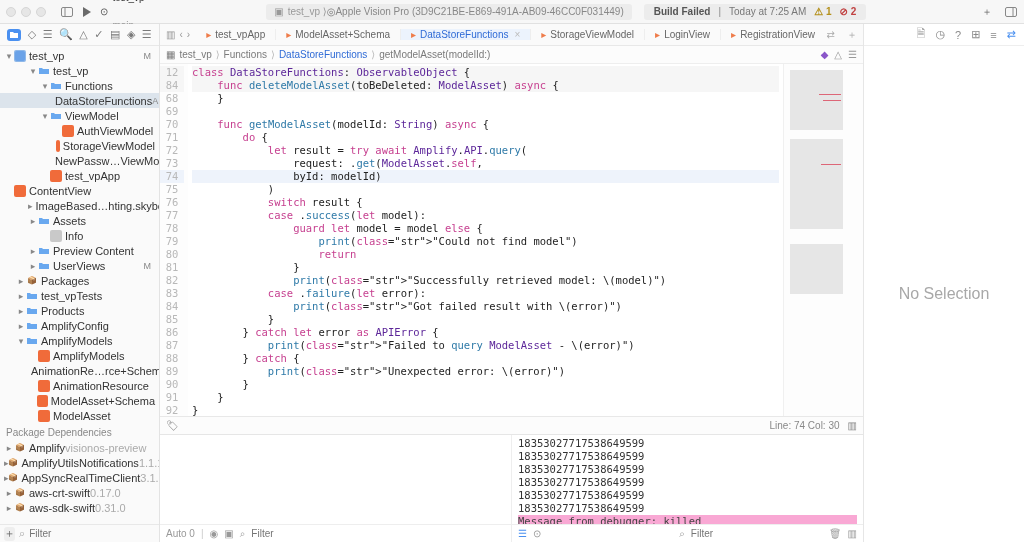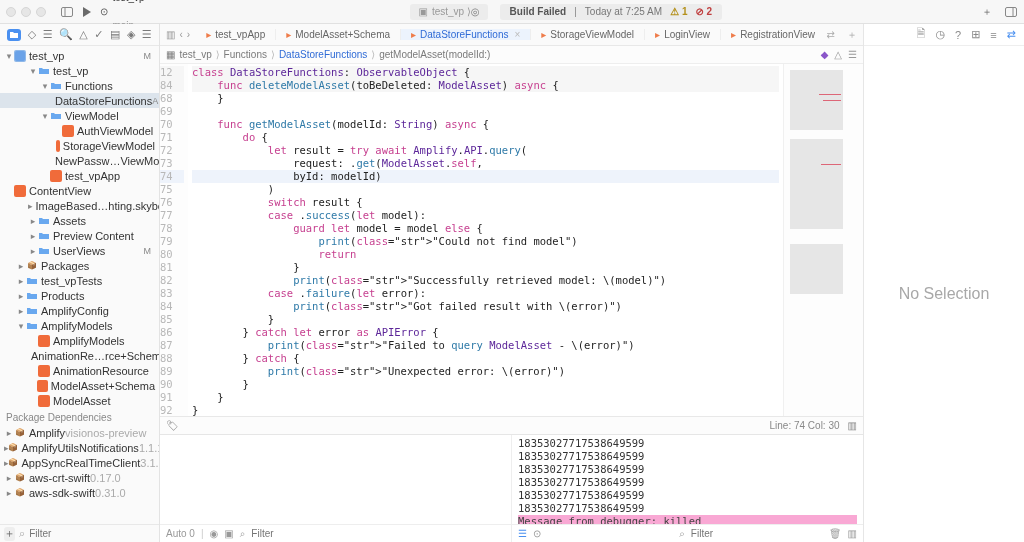--- a/index.html
+++ b/index.html
@@ -50,21 +50,21 @@
   .tab { padding:0 10px; height:100%; display:flex; align-items:center; gap:4px; border-right:1px solid #eee; white-space:nowrap; }
   .tab.active { background:#ecf3fd; color:#2f6bd6; }
   .tab .x { color:#bbb; margin-left:2px; }
   .jumpbar { height:18px; border-bottom:1px solid #eee; font-size:10px; color:#7a7a7a; display:flex; align-items:center; padding:0 6px; gap:4px; background:#fcfcfc;}
   .jumpbar .seg { color:#7a7a7a; }
   .jumpbar .sel { color:#2f6bd6; }
   .jumpbar .car { color:#bbb; }
   .jb-right { margin-left:auto; display:flex; gap:6px; color:#999;}
   .src-wrap { flex:1; display:flex; min-height:0; }
   .code-area { flex:1; display:flex; min-height:0; overflow:hidden; font-family: Menlo, Consolas, monospace; font-size:10.5px; line-height:13px; }
-  .gutter { width:28px; text-align:left; color:#b8b8b8; padding:2px 4px 2px 0; background:#fdfdfd; }
+  .gutter { width:28px; text-align:center; color:#b8b8b8; padding:2px 4px 2px 0; background:#fdfdfd; }
   .code { flex:1; padding:2px 4px; white-space:pre; color:#222; position:relative; }
   .kw { color:#c63f8f; }
   .type { color:#5c2699; }
   .fn { color:#2f7aa8; }
   .hl-line { background:#eef3fb; }
   .shade { background:#f6f6f6; }
   .minimap { width:80px; background:#fdfdfd; border-left:1px solid #f0f0f0; position:relative; }
   .mm-block { position:absolute; left:6px; right:20px; background:#e6e6e6; }
   .mm-red { position:absolute; right:22px; height:1px; background:#d67; }
 
@@ -114,20 +114,21 @@
       <div>
         <div style="color:#333;">test_vp</div>
         <div style="font-size:10px; color:#999;margin-top:17px;">main</div>
       </div>
     </div>
     <div class="tb-center">
       <div class="destination">
         <span style="color:#999; margin-right:4px;">▣</span>
         <span style="color:#999;">test_vp ⟩ </span>
         <span style="color:#777;">◎ </span>
+        <span>Apple Vision Pro (3D9C21BE-E869-491A-AB09-46CC0F031449)</span>
       </div>
       <div class="status-pill">
         <span style="color:#555; font-weight:600;">Build Failed</span>
         <span style="color:#888;">|</span>
         <span>Today at 7:25 AM</span>
         <span class="warn">⚠ <span>1</span></span>
         <span class="err">⊘ <span>2</span></span>
       </div>
     </div>
     <div class="tb-right">
@@ -234,20 +235,25 @@
             <span>ImageBased…hting.skybox</span>
           </div>
           <div class="nt-row" style="padding-left: 28px;">
             <span class="ch">▸</span>
             <span class="ic folder">
               <svg width="10" height="8" viewBox="0 0 10 8">
                 <path d="M0 1h3l1 1h6v5H0z" fill="#69a8ef"></path>
               </svg>
             </span>
             <span>Assets</span>
+          </div>
+          <div class="nt-row" style="padding-left: 40px;">
+            <span class="ch"></span>
+            <span class="ic gray"> </span>
+            <span>Info</span>
           </div>
           <div class="nt-row" style="padding-left: 28px;">
             <span class="ch">▸</span>
             <span class="ic folder">
               <svg width="10" height="8" viewBox="0 0 10 8">
                 <path d="M0 1h3l1 1h6v5H0z" fill="#69a8ef"></path>
               </svg>
             </span>
             <span>Preview Content</span>
           </div>

